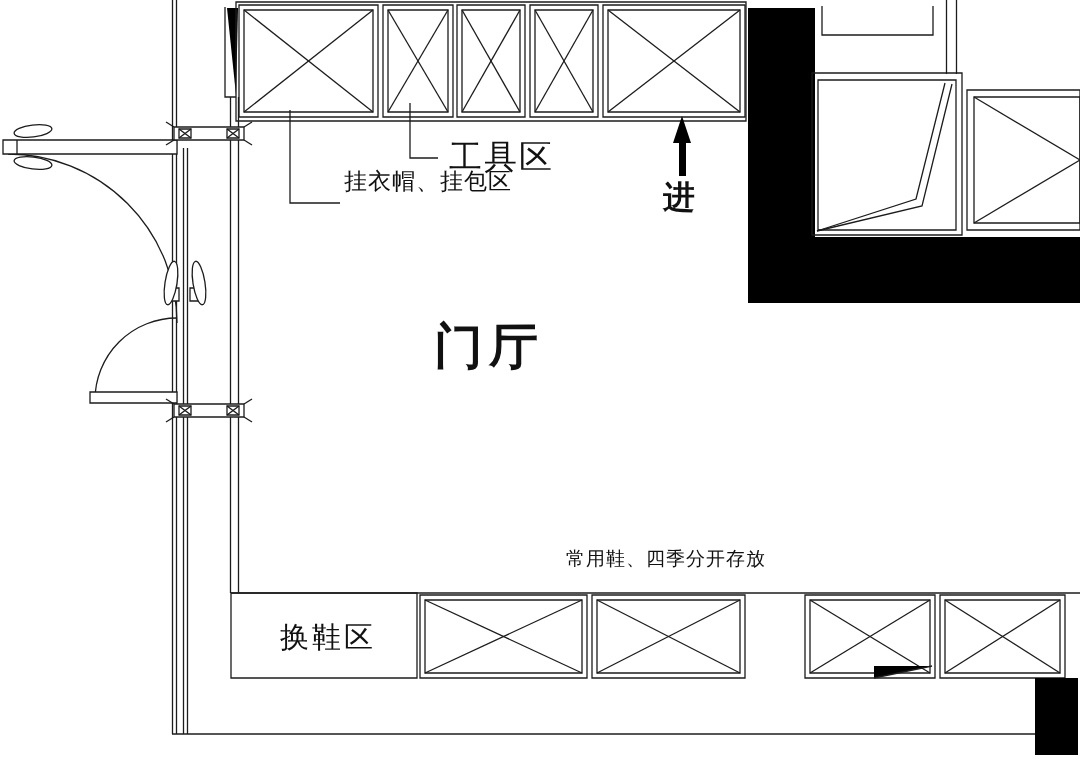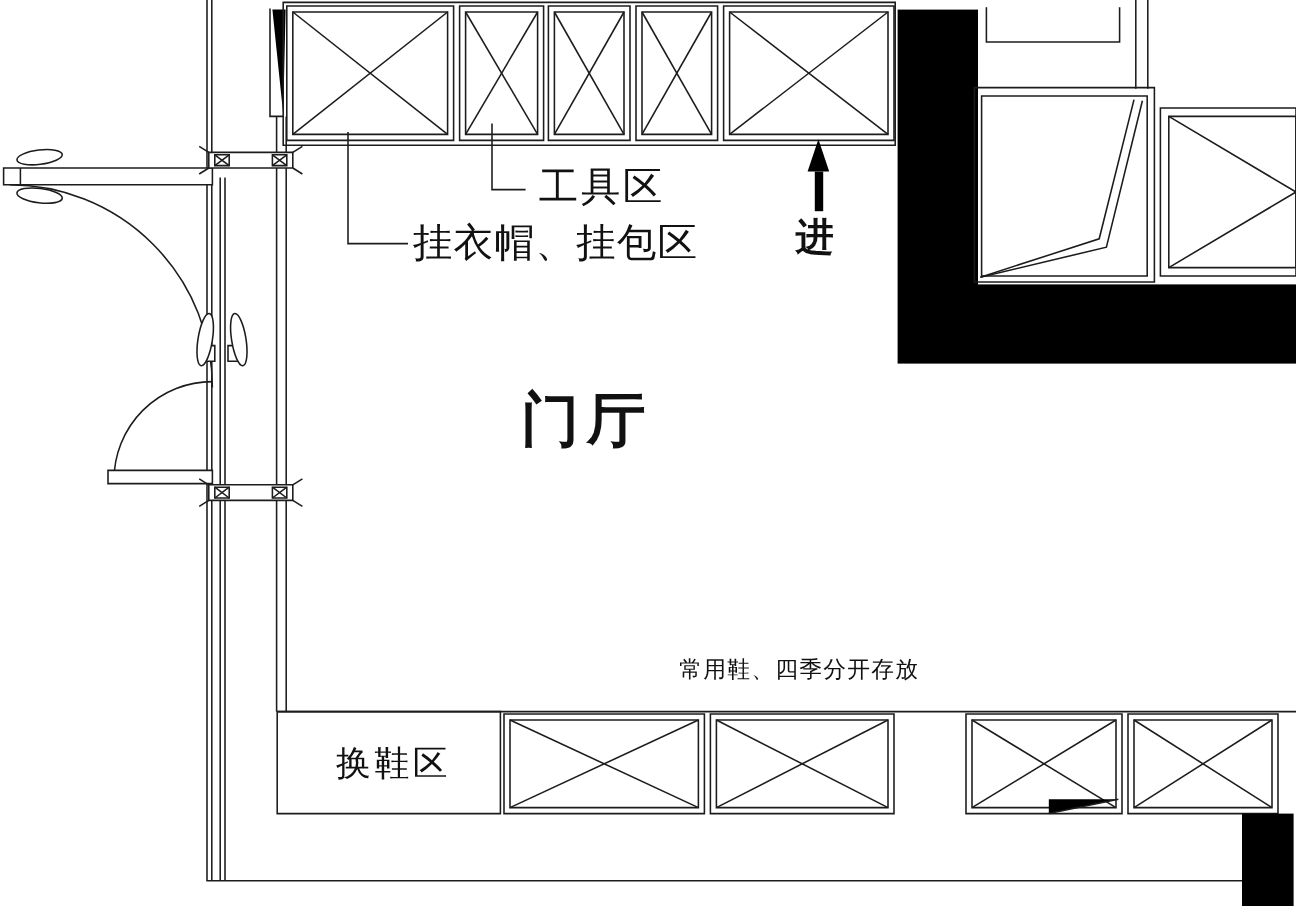--- a/index.html
+++ b/index.html
@@ -3,23 +3,23 @@
 <meta charset="utf-8">
 <style>
   html,body{margin:0;padding:0;background:#fff;}
   #canvas{
     position:relative;width:1080px;height:760px;background:#ffffff;
     font-family:"Liberation Serif","DejaVu Serif",serif;overflow:hidden;
   }
   #plan-svg{position:absolute;left:0;top:0;}
   .lbl{position:absolute;color:#111;white-space:nowrap;line-height:1;}
   .lbl-tool      {left:417px;top:141px;font-size:33px;letter-spacing:2px;margin-left:32px;}
-  .lbl-coat      {left:344px;top:187px;font-size:33px;letter-spacing:1px;}
+  .lbl-coat      {left:344px;top:170px;font-size:23px;letter-spacing:1px;}
   .lbl-enter     {left:663px;top:181px;font-size:32px;font-weight:bold;}
-  .lbl-hall      {left:434px;top:326px;font-size:49px;font-weight:bold;letter-spacing:6px;}
+  .lbl-hall      {left:434px;top:326px;font-size:49px;font-weight:bold;letter-spacing:6px;font-family:Liberation Mono, monospace;}
   .lbl-sub       {left:409px;top:390px;font-size:28px;letter-spacing:2px;}
   .lbl-shoes-note{left:566px;top:549px;font-size:19px;letter-spacing:1px;}
   .lbl-change    {left:280px;top:623px;font-size:29px;letter-spacing:3px;text-align:center;}
   svg *{vector-effect:non-scaling-stroke;}
   .ln{stroke:var(--line,#1c1c1c);stroke-width:1.3;fill:none;}
   .wht{fill:#ffffff;stroke:var(--line,#1c1c1c);stroke-width:1.3;}
   .blk{fill:var(--wall,#000000);stroke:none;}
 </style>
 </head>
 <body>

